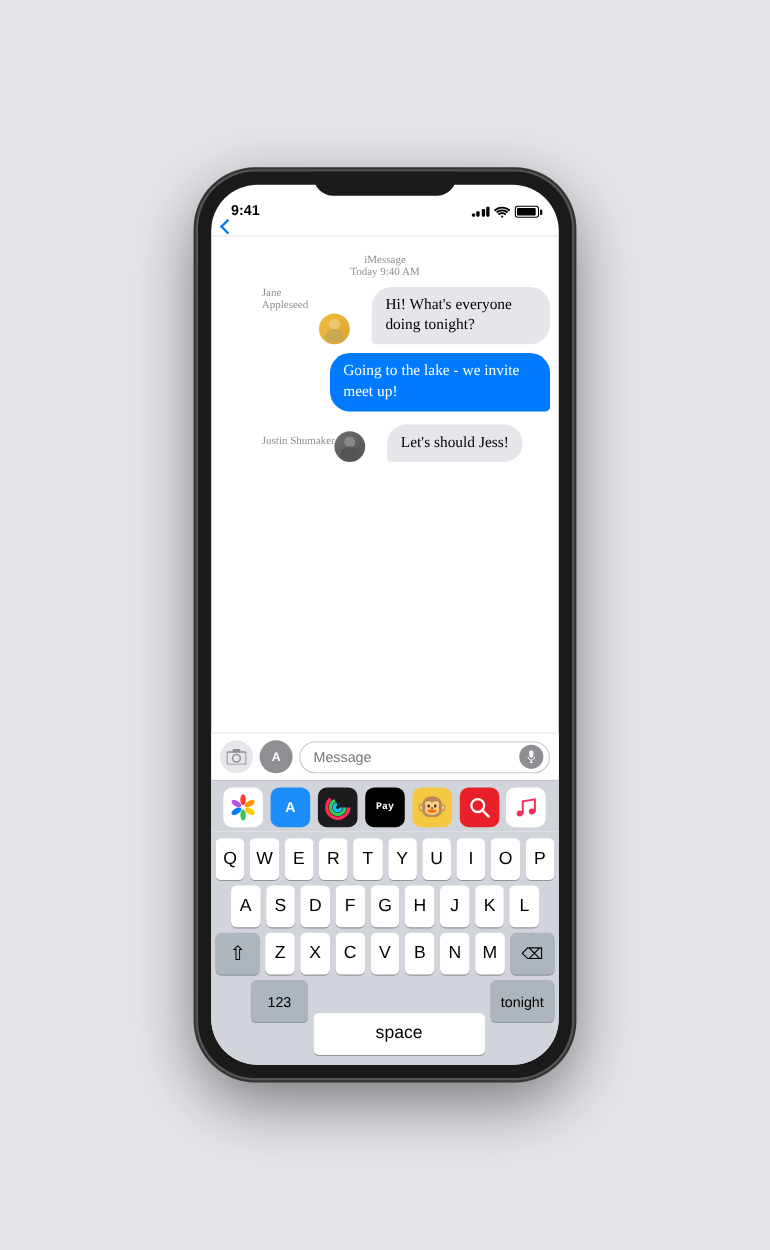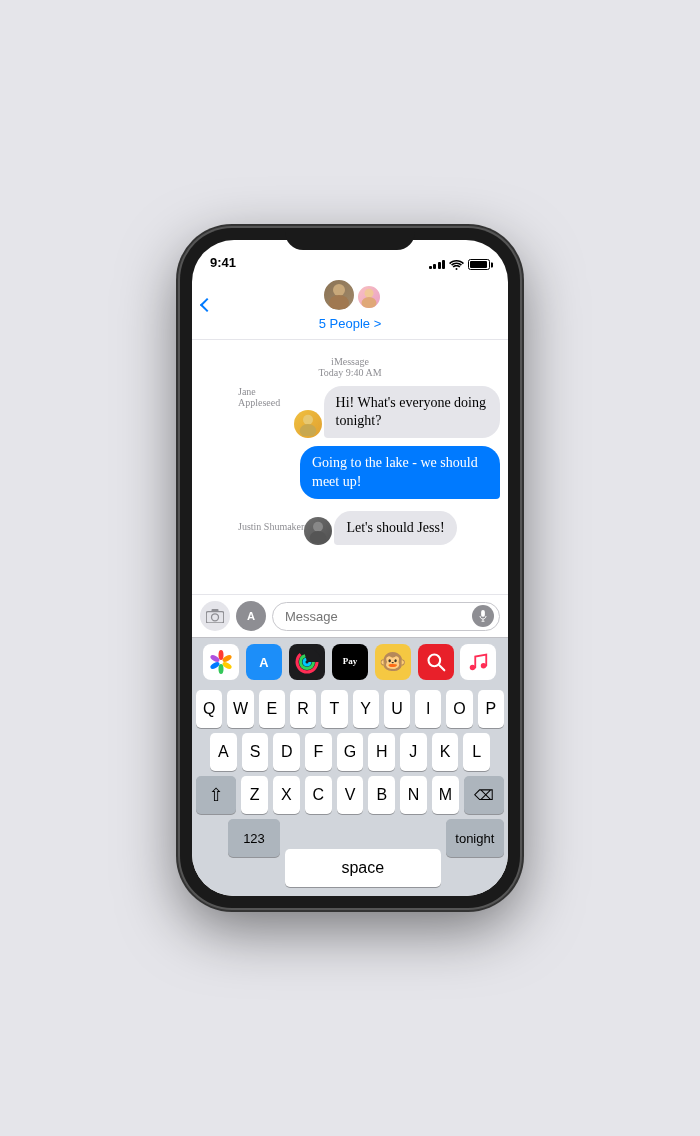--- a/index.html
+++ b/index.html
@@ -7,21 +7,21 @@
       background: #e5e5ea;
       display: flex;
       justify-content: center;
       align-items: center;
       min-height: 100vh;
       font-family: -apple-system, BlinkMacSystemFont, 'SF Pro Text', 'Helvetica Neue', sans-serif;
     }
 
     .phone-frame {
       width: 340px;
-      height: 680px;
+      height: 824px;
       background: #1a1a1a;
       border-radius: 52px;
       position: relative;
       box-shadow: 
         0 0 0 2px #555,
         0 0 0 4px #333,
         0 20px 60px rgba(0,0,0,0.5);
       overflow: hidden;
     }
 
@@ -219,21 +219,21 @@
     .sender-name {
       font-size: 10px;
       color: #8e8e93;
       margin-left: 38px;
       margin-bottom: 2px;
     }
 
     .message-row {
       display: flex;
       align-items: flex-end;
-      gap: 2px;
+      gap: 20px;
     }
 
     .message-row.sent {
       justify-content: flex-end;
     }
 
     .message-row.received {
       justify-content: flex-start;
     }
 
@@ -466,38 +466,20 @@
         <div class="battery">
           <div class="battery-fill"></div>
         </div>
       </div>
     </div>
 
     <div class="nav-header">
       <div class="back-button">
         <div class="chevron-left"></div>
       </div>
-      <div class="header-center">
-        <div class="group-avatars">
-          <div class="avatar avatar-main">
-
-            <svg width="24" height="28" viewBox="0 0 24 28">
-              <circle cx="12" cy="9" r="6" fill="#c8a87a"></circle>
-              <ellipse cx="12" cy="22" rx="10" ry="8" fill="#a07850"></ellipse>
-            </svg>
-          </div>
-          <div class="avatar avatar-secondary" style="background:linear-gradient(135deg,#f9c0c0 0%,#e8a0c8 100%);width:26px;height:26px;top:6px;right:-4px;font-size:11px;">
-            <svg width="18" height="22" viewBox="0 0 24 28">
-              <circle cx="12" cy="9" r="6" fill="#f0c898"></circle>
-              <ellipse cx="12" cy="22" rx="10" ry="8" fill="#e0a878"></ellipse>
-            </svg>
-          </div>
-        </div>
-        <span class="group-name">5 People &gt;</span>
-      </div>
     </div>
 
     <div class="messages-area">
 
       <div class="timestamp-label">
         <div style="white-space:pre-line;">iMessage
 Today 9:40 AM</div>
       </div>
 
       <div class="message-group">
@@ -507,21 +489,21 @@
             <svg width="20" height="24" viewBox="0 0 24 28">
               <circle cx="12" cy="9" r="6" fill="#e8c870"></circle>
               <ellipse cx="12" cy="22" rx="10" ry="8" fill="#c8a850"></ellipse>
             </svg>
           </div>
           <div class="bubble received">Hi! What's everyone doing tonight?</div>
         </div>
       </div>
 
       <div class="message-row sent" style="margin-top:4px;">
-        <div class="bubble sent">Going to the lake - we should meet up!</div>
+        <div class="bubble sent">Going to the lake - we invite meet up!</div>
       </div>
 
       <div class="message-group" style="margin-top:8px;align-items:center;">
         <span class="sender-name">Justin Shumaker</span>
         <div class="message-row received">
           <div class="avatar-small avatar-justin">
             <svg width="20" height="24" viewBox="0 0 24 28">
               <circle cx="12" cy="9" r="6" fill="#888"></circle>
               <ellipse cx="12" cy="22" rx="10" ry="8" fill="#555"></ellipse>
             </svg>
@@ -584,21 +566,21 @@
       <div class="app-icon activity-icon">
         <svg width="28" height="28" viewBox="0 0 28 28">
           <circle cx="14" cy="14" r="14" fill="#1c1c1e"></circle>
           <circle cx="14" cy="14" r="10" fill="none" stroke="#ff2d55" stroke-width="3" stroke-dasharray="40 23"></circle>
           <circle cx="14" cy="14" r="6.5" fill="none" stroke="#30d158" stroke-width="3" stroke-dasharray="28 13"></circle>
           <circle cx="14" cy="14" r="3" fill="none" stroke="#00c8ff" stroke-width="3" stroke-dasharray="13 6"></circle>
         </svg>
       </div>
 
       <div class="app-icon applepay-icon">
-        <span style="font-size:7px;color:white;font-family:Liberation Serif, serif;font-weight:600;line-height:1.1;">
+        <span style="font-size:7px;color:white;font-family:Liberation Mono, monospace;font-weight:600;line-height:1.1;">
           <span style="font-size:9px;"> Pay</span>
         </span>
       </div>
 
       <div class="app-icon animoji-icon">🐵</div>
 
       <div class="app-icon web-icon" style="background:#e8202a;">
         <svg width="20" height="20" viewBox="0 0 24 24">
           <circle cx="10" cy="10" r="7" fill="none" stroke="white" stroke-width="2.5"></circle>
           <line x1="16" y1="16" x2="22" y2="22" stroke="white" stroke-width="2.5" stroke-linecap="round"></line>

